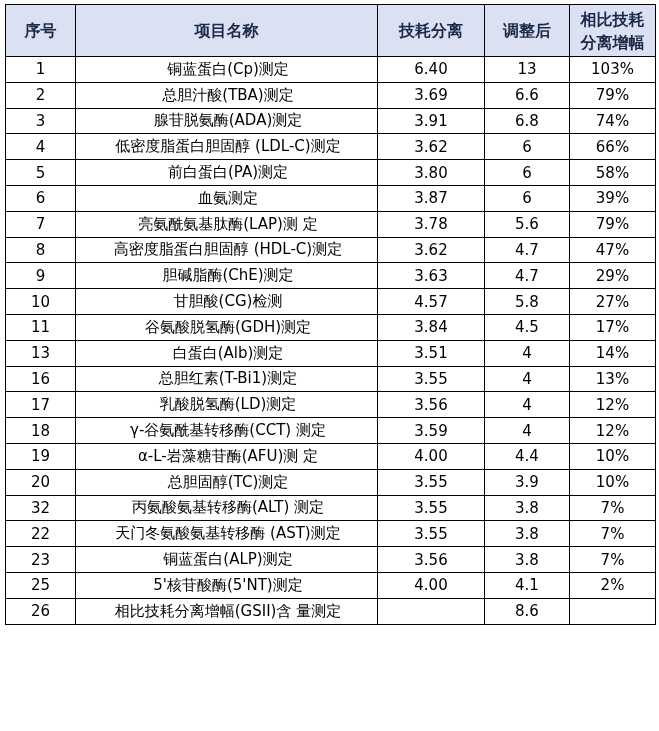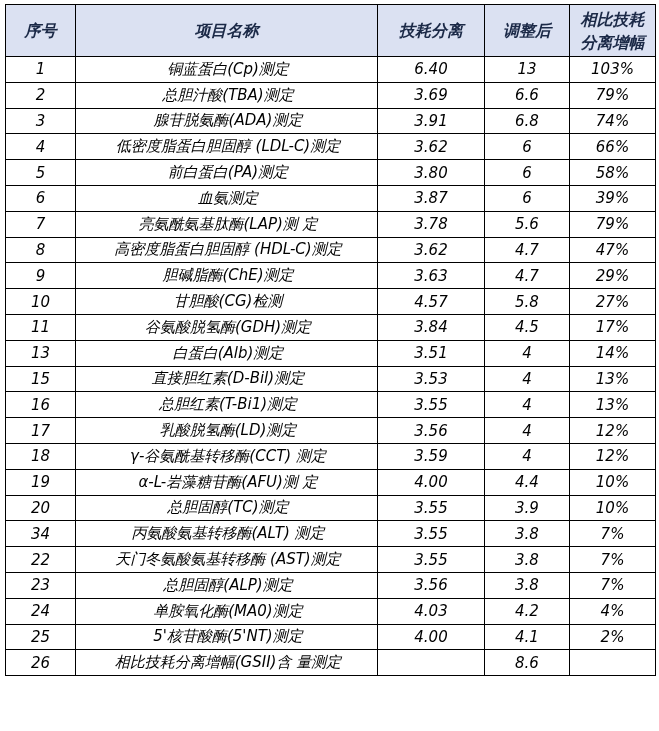--- a/index.html
+++ b/index.html
@@ -8,21 +8,20 @@
     background: #ffffff;
     font-family: "DejaVu Sans", "Liberation Sans", sans-serif;
     overflow: hidden;
   }
   .table-wrap { position: absolute; left: 5px; top: 4px; }
   table.data-table {
     border-collapse: collapse;
     table-layout: fixed;
     width: 650px;
     background: #ffffff;
-    font-style: italic;
   }
   table.data-table th, table.data-table td {
     border: 1px solid #000000;
     overflow: hidden;
   }
   table.data-table th {
     height: 52px;
     background: #dbe1f2;
     color: #1b2947;
     font-weight: bold;
@@ -151,27 +150,20 @@
           <td class="cell-growth">17%</td>
         </tr>
         <tr>
           <td class="cell-no">13</td>
           <td class="cell-name">白蛋白(Alb)测定</td>
           <td class="cell-sep">3.51</td>
           <td class="cell-adj">4</td>
           <td class="cell-growth">14%</td>
         </tr>
         <tr>
-          <td class="cell-no">15</td>
-          <td class="cell-name">直接胆红素(D-Bil)测定</td>
-          <td class="cell-sep">3.53</td>
-          <td class="cell-adj">4</td>
-          <td class="cell-growth">13%</td>
-        </tr>
-        <tr>
           <td class="cell-no">16</td>
           <td class="cell-name">总胆红素(T-Bi1)测定</td>
           <td class="cell-sep">3.55</td>
           <td class="cell-adj">4</td>
           <td class="cell-growth">13%</td>
         </tr>
         <tr>
           <td class="cell-no">17</td>
           <td class="cell-name">乳酸脱氢酶(LD)测定</td>
           <td class="cell-sep">3.56</td>
@@ -193,46 +185,39 @@
           <td class="cell-growth">10%</td>
         </tr>
         <tr>
           <td class="cell-no">20</td>
           <td class="cell-name">总胆固醇(TC)测定</td>
           <td class="cell-sep">3.55</td>
           <td class="cell-adj">3.9</td>
           <td class="cell-growth">10%</td>
         </tr>
         <tr>
-          <td class="cell-no">34</td>
+          <td class="cell-no">32</td>
           <td class="cell-name">丙氨酸氨基转移酶(ALT) 测定</td>
           <td class="cell-sep">3.55</td>
           <td class="cell-adj">3.8</td>
           <td class="cell-growth">7%</td>
         </tr>
         <tr>
           <td class="cell-no">22</td>
           <td class="cell-name">天门冬氨酸氨基转移酶 (AST)测定</td>
           <td class="cell-sep">3.55</td>
           <td class="cell-adj">3.8</td>
           <td class="cell-growth">7%</td>
         </tr>
         <tr>
           <td class="cell-no">23</td>
-          <td class="cell-name">总胆固醇(ALP)测定</td>
+          <td class="cell-name">铜蓝蛋白(ALP)测定</td>
           <td class="cell-sep">3.56</td>
           <td class="cell-adj">3.8</td>
           <td class="cell-growth">7%</td>
-        </tr>
-        <tr>
-          <td class="cell-no">24</td>
-          <td class="cell-name">单胺氧化酶(MA0)测定</td>
-          <td class="cell-sep">4.03</td>
-          <td class="cell-adj">4.2</td>
-          <td class="cell-growth">4%</td>
         </tr>
         <tr>
           <td class="cell-no">25</td>
           <td class="cell-name">5'核苷酸酶(5'NT)测定</td>
           <td class="cell-sep">4.00</td>
           <td class="cell-adj">4.1</td>
           <td class="cell-growth">2%</td>
         </tr>
         <tr>
           <td class="cell-no">26</td>

